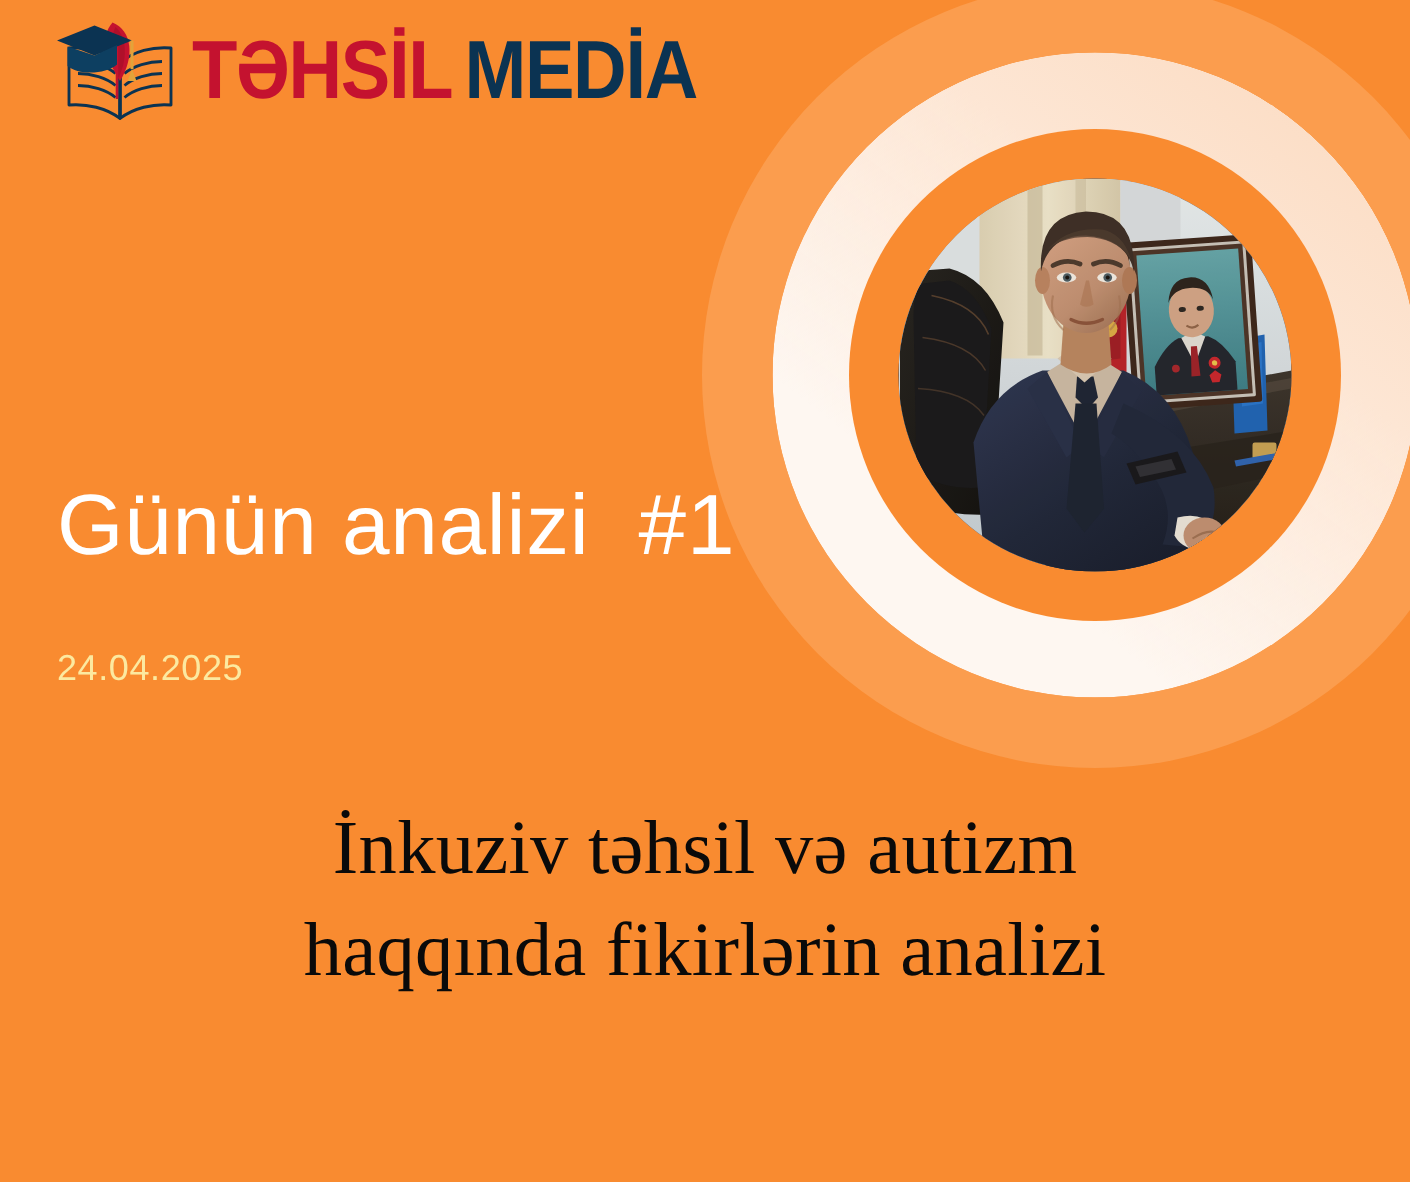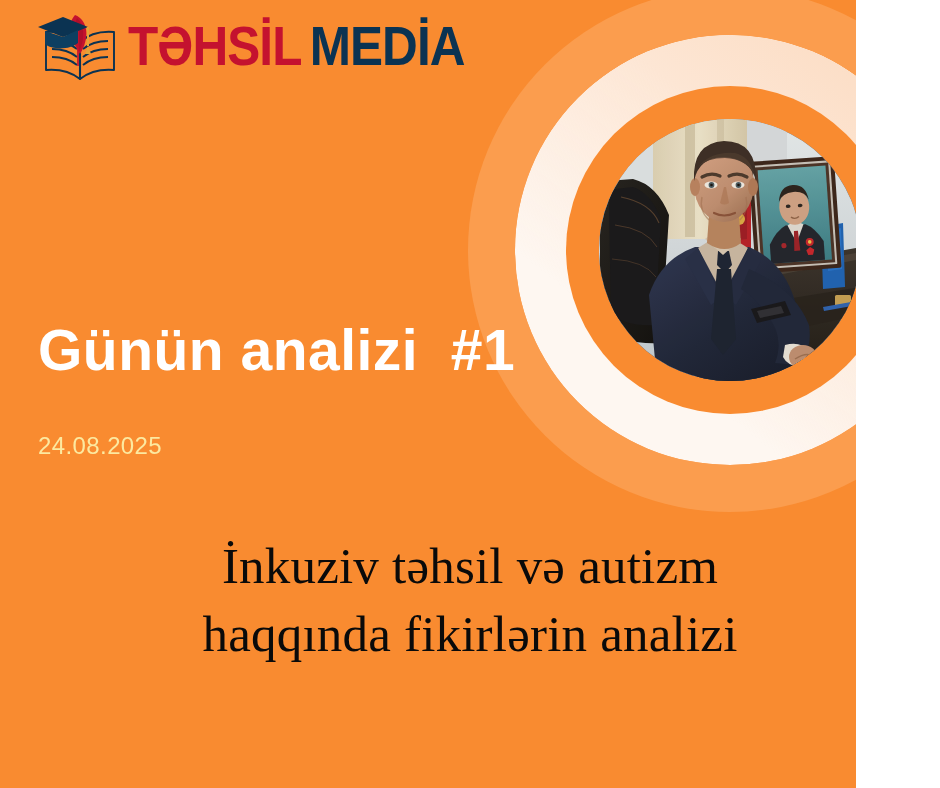--- a/index.html
+++ b/index.html
@@ -8,21 +8,21 @@
     padding: 0;
   }
   body {
     width: 940px;
     height: 788px;
     font-family: "Liberation Sans", sans-serif;
     overflow: hidden;
   }
   #poster {
     position: relative;
-    width: 856px;
+    width: 940px;
     height: 788px;
     background: #F98B30;
     overflow: hidden;
   }
 
   
   .ring-layer {
     position: absolute;
     border-radius: 50%;
     pointer-events: none;
@@ -106,21 +106,21 @@
   .logo-word-1 { color: #C4122F; }
   .logo-word-2 { color: #0B3352; margin-left: 9px; }
 
   
   #kicker {
     position: absolute;
     left: 38px;
     top: 322px;
     color: #FFFFFF;
     font-size: 57px;
-    font-weight: 700;
+    font-weight: 400;
     letter-spacing: 0.5px;
     line-height: 1;
     white-space: pre;
   }
   #date {
     position: absolute;
     left: 38px;
     top: 434px;
     color: #FCE9A0;
     font-size: 24px;
@@ -312,20 +312,20 @@
         <path d="M58 38 L55 46 L61 46 Z" fill="#E2A33A"></path>
       </svg>
     </span>
     <span id="logo-type">
       <span class="logo-word-1">TƏHSİL</span><span class="logo-word-2">MEDİA</span>
     </span>
   </div>
 
   <div id="kicker">Günün analizi  #1</div>
 
-  <div id="date">24.08.2025</div>
+  <div id="date">24.04.2025</div>
 
   <div id="headline">
     <div>İnkuziv təhsil və autizm</div>
     <div>haqqında fikirlərin analizi</div>
   </div>
 
 </div>
 
 </body></html>

